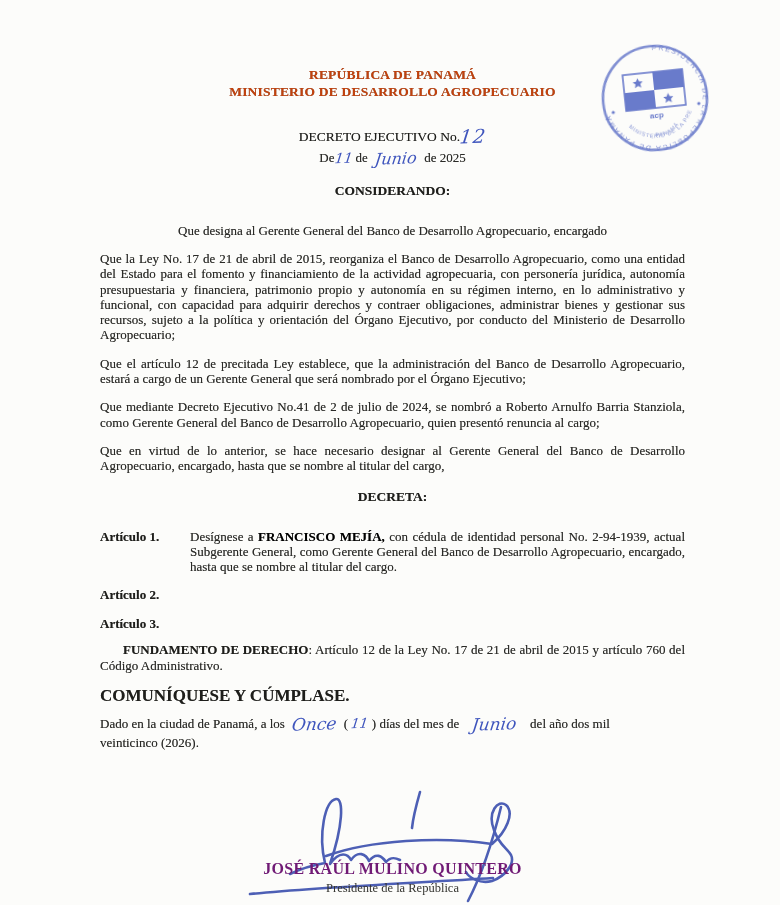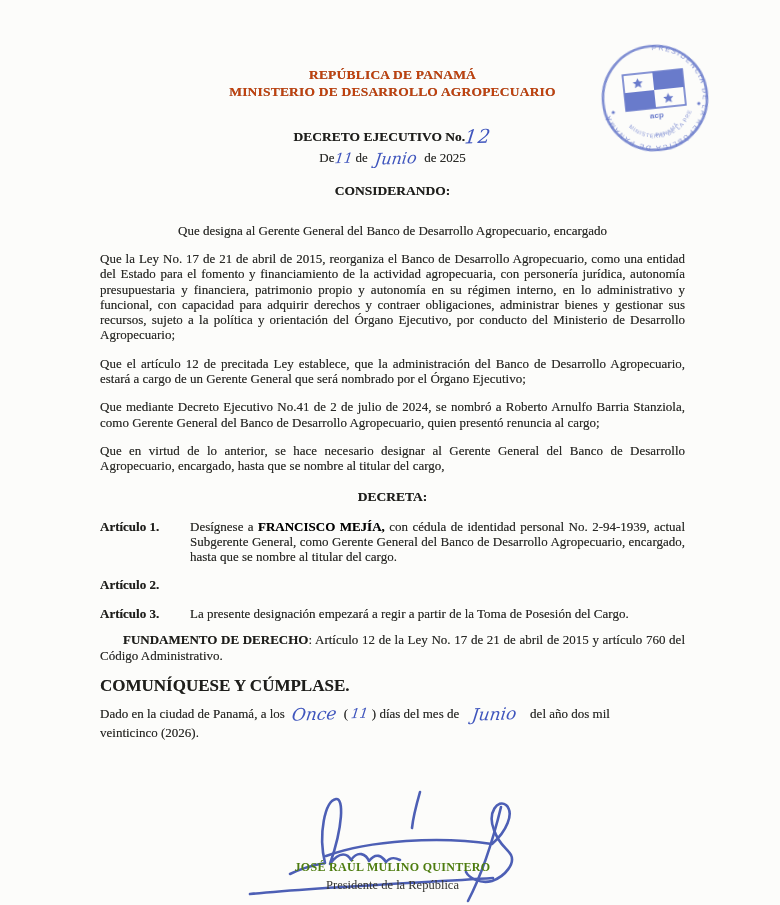--- a/index.html
+++ b/index.html
@@ -13,29 +13,29 @@
     overflow:hidden;
   }
   .content{
     position:relative;
     padding:66px 95px 0 100px;
     text-shadow:0 0 0.5px rgba(45,45,42,.55);
   }
   .center{text-align:center;}
   .hdr-line{font-weight:bold;font-size:13.5px;line-height:17px;letter-spacing:.2px;color:#c2410c;}
   .decree-block{margin-top:23px;}
-  .decree-title{font-weight:bold;font-size:13.5px;color:#1e1e1b;display:inline;}
+  .decree-title{font-weight:normal;font-size:13.5px;color:#1e1e1b;display:inline;}
   .date-line{font-size:13px;margin-top:2px;}
   .subject{font-size:13px;margin-top:24px;}
   .section-head{font-weight:bold;font-size:13.5px;color:#1e1e1b;margin-top:17px;}
   .para{
     font-size:13px;line-height:15.3px;text-align:justify;margin-top:12px;
   }
   .articles{margin-top:11px;}
-  .article{display:flex;margin-top:14px;}
+  .article{display:flex;margin-top:24px;}
   .article-label{flex:0 0 90px;font-weight:bold;font-size:13px;line-height:15.3px;color:#1e1e1b;}
   .article-body{flex:1;font-size:13px;line-height:15.3px;text-align:justify;}
   .bold-inline{font-weight:bold;color:#000000;}
   .fundamento{font-size:13px;line-height:15.5px;text-align:justify;margin-top:11px;}
   .fundamento b{color:#1e1e1b;margin-left:23px;}
   .comuniquese{font-weight:bold;font-size:17px;color:#1e1e1b;margin-top:5px;}
   .dado{font-size:13px;line-height:19px;margin-top:7px;}
   
   .hw{
     font-family:"DejaVu Serif",serif;
@@ -45,21 +45,21 @@
     display:inline-block;
     transform:skewX(-9deg) rotate(-2deg);
   }
   .hw-num-hdr{font-size:19px;position:relative;top:2px;letter-spacing:1px;}
   .hw-day-hdr{font-size:14px;position:relative;top:1px;}
   .hw-month-hdr{font-size:16px;position:relative;top:2px;margin:0 4px;}
   .hw-word{font-size:17px;position:relative;top:2px;margin:0 4px;}
   .hw-num{font-size:13.5px;}
   .hw-month{font-size:17px;position:relative;top:2px;margin:0 10px;}
   .sig-name-block{position:absolute;left:100px;right:95px;top:860px;text-align:center;}
-  .sig-name{font-weight:bold;font-size:12px;letter-spacing:.3px;color:#4d7c0f;}
+  .sig-name{font-weight:bold;font-size:16px;letter-spacing:.3px;color:#701a75;}
   .sig-title{font-size:12.5px;margin-top:3px;color:#33332f;}
   .seal{position:absolute;left:585px;top:28px;opacity:.82;transform:rotate(-6deg);filter:blur(.4px);}
   .signature-svg{position:absolute;left:230px;top:788px;opacity:.9;filter:blur(.25px);}
 </style>
 </head>
 <body>
 
 <div class="page">
 
   <svg class="seal" width="140" height="140" viewBox="0 0 140 140">
@@ -122,21 +122,20 @@
     <div class="articles">
       <div class="article">
         <div class="article-label">Artículo 1.</div>
         <div class="article-body"><span>Desígnese a </span><span class="bold-inline">FRANCISCO MEJÍA,</span><span> con cédula de identidad personal No. 2-94-1939, actual Subgerente General, como Gerente General del Banco de Desarrollo Agropecuario, encargado, hasta que se nombre al titular del cargo.</span></div>
       </div>
       <div class="article" style="margin-top:13px">
         <div class="article-label">Artículo 2.</div>
       </div>
       <div class="article" style="margin-top:13px">
         <div class="article-label">Artículo 3.</div>
-        <div class="article-body">La presente designación empezará a regir a partir de la Toma de Posesión del Cargo.</div>
       </div>
     </div>
 
     <p class="fundamento"><b>FUNDAMENTO DE DERECHO</b><span>: Artículo 12 de la Ley No. 17 de 21 de abril de 2015 y artículo 760 del Código Administrativo.</span></p>
 
     <div class="comuniquese">COMUNÍQUESE Y CÚMPLASE.</div>
 
     <p class="dado">
       <span>Dado en la ciudad de Panamá, a los</span>
       <span class="hw hw-word">Once</span>

